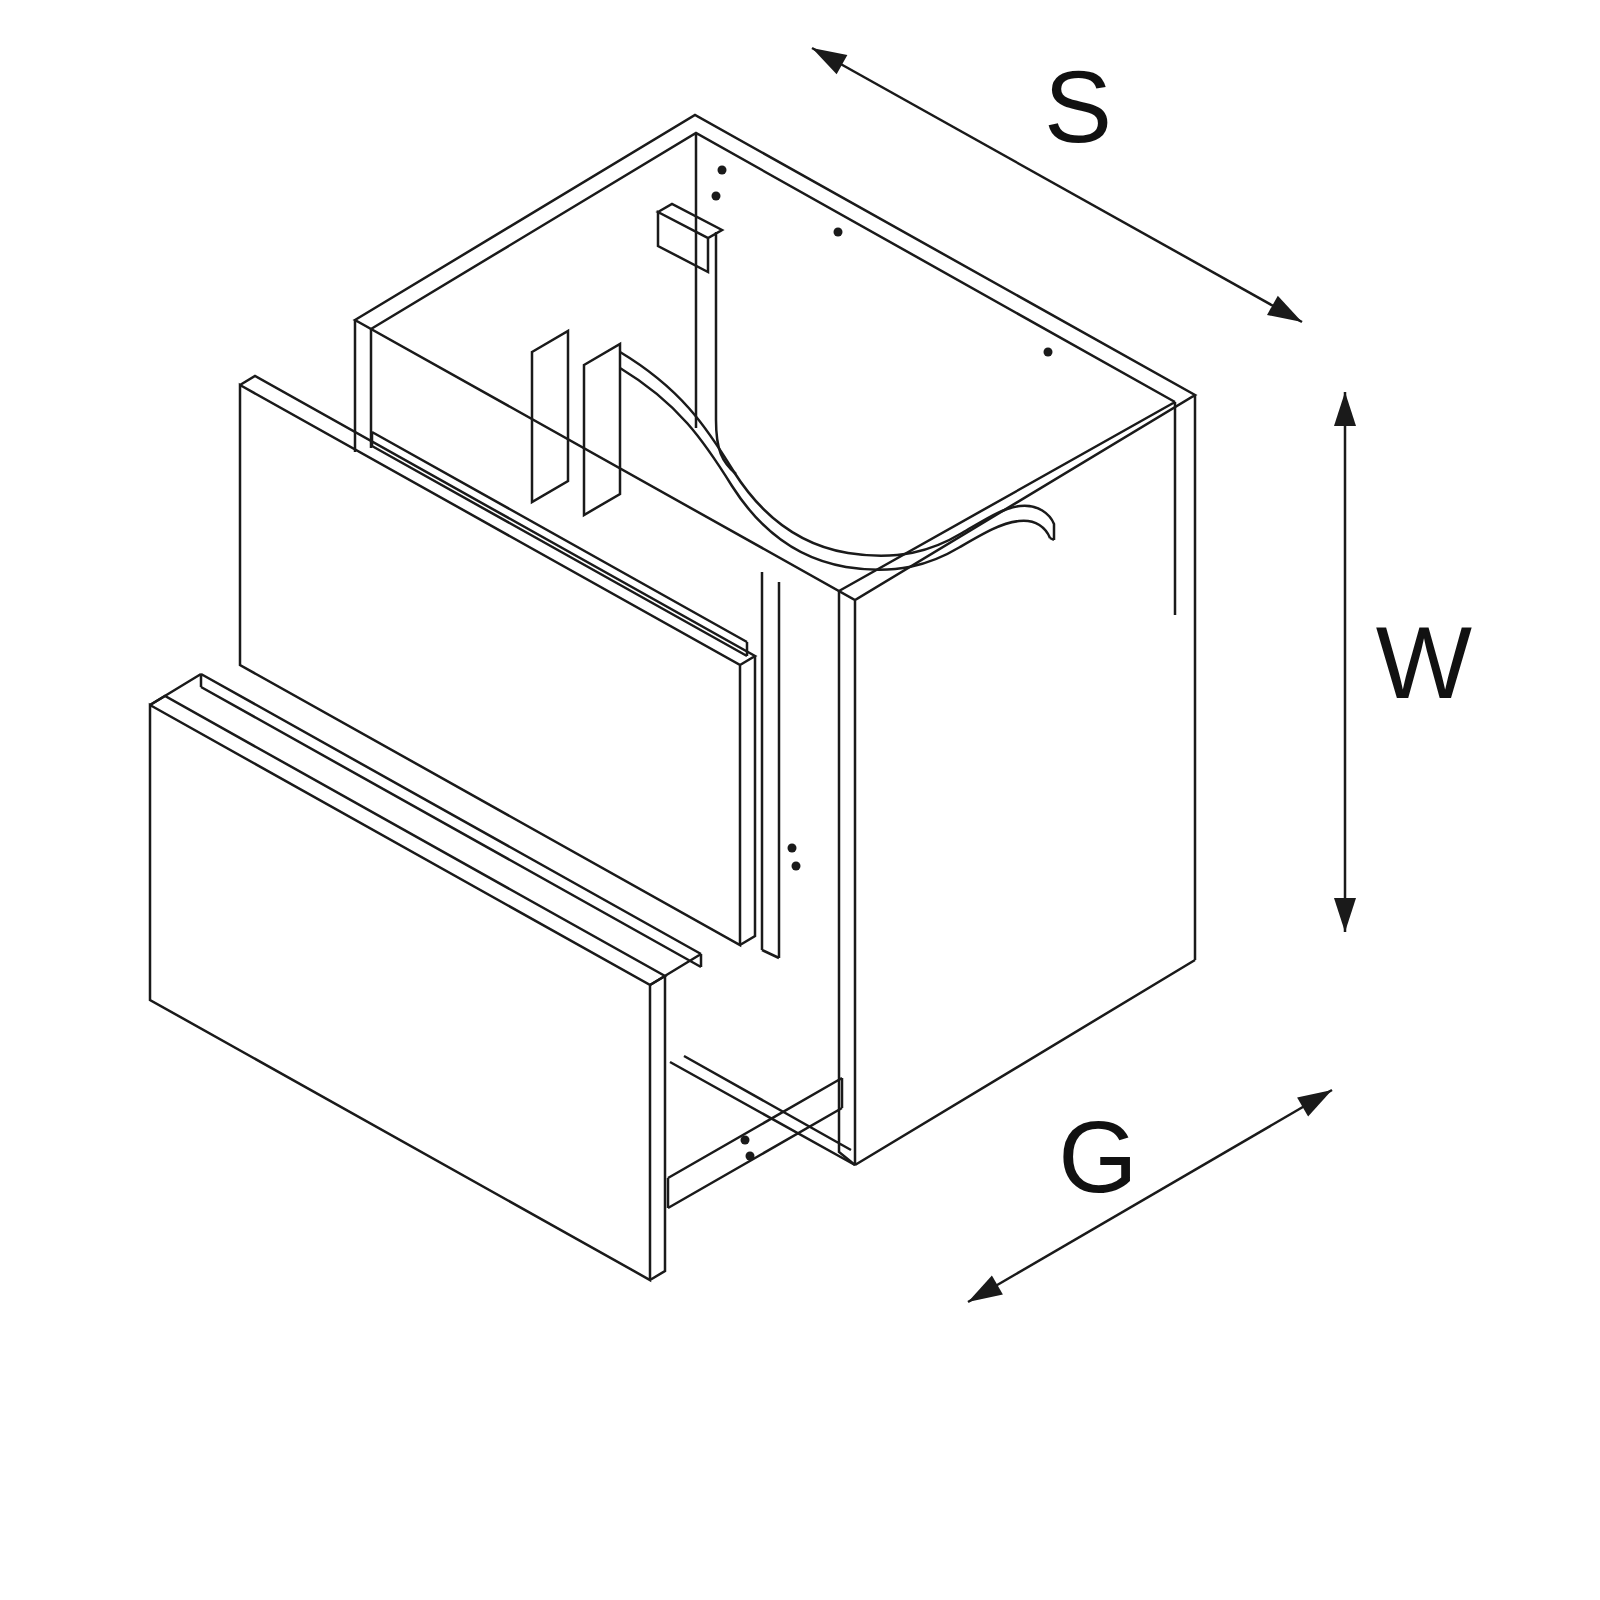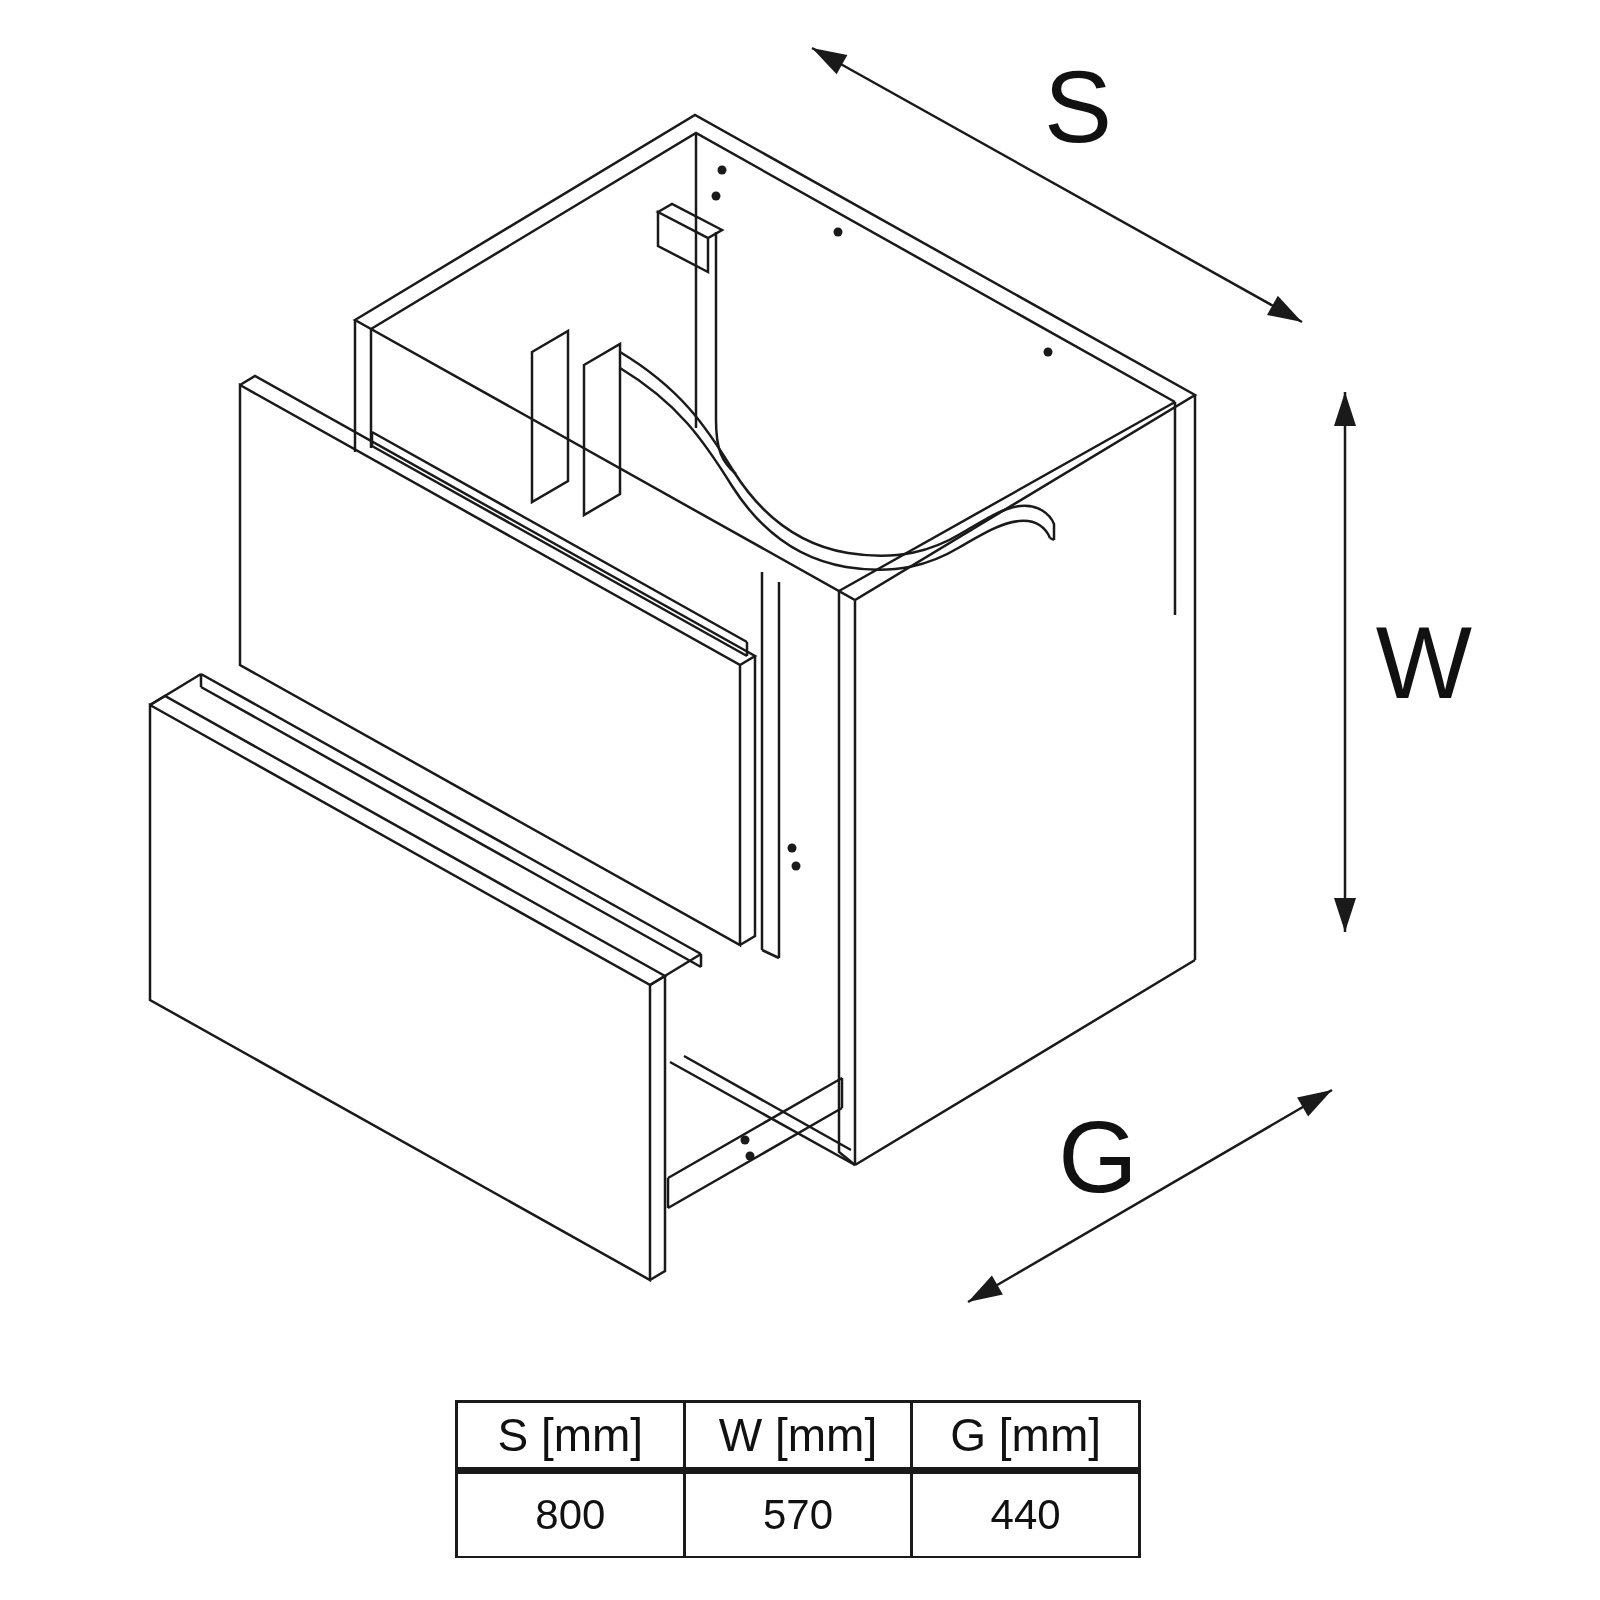--- a/index.html
+++ b/index.html
@@ -88,30 +88,14 @@
     </g>
 
     <g>
       <path class="line" d="M968,1302 L1332,1090"></path>
       <polygon class="head" points="968,1302 1002.9,1294.6 991.9,1275.6"></polygon>
       <polygon class="head" points="1332,1090 1308.1,1116.4 1297.1,1097.4"></polygon>
       <text class="dim-label" x="1098" y="1192" text-anchor="middle">G</text>
     </g>
   </svg>
 
-  <table class="dims-table">
-    <thead>
-      <tr>
-        <th>S [mm]</th>
-        <th>W [mm]</th>
-        <th>G [mm]</th>
-      </tr>
-    </thead>
-    <tbody>
-      <tr>
-        <td>800</td>
-        <td>570</td>
-        <td>440</td>
-      </tr>
-    </tbody>
-  </table>
 
 </div>
 
 </body></html>

